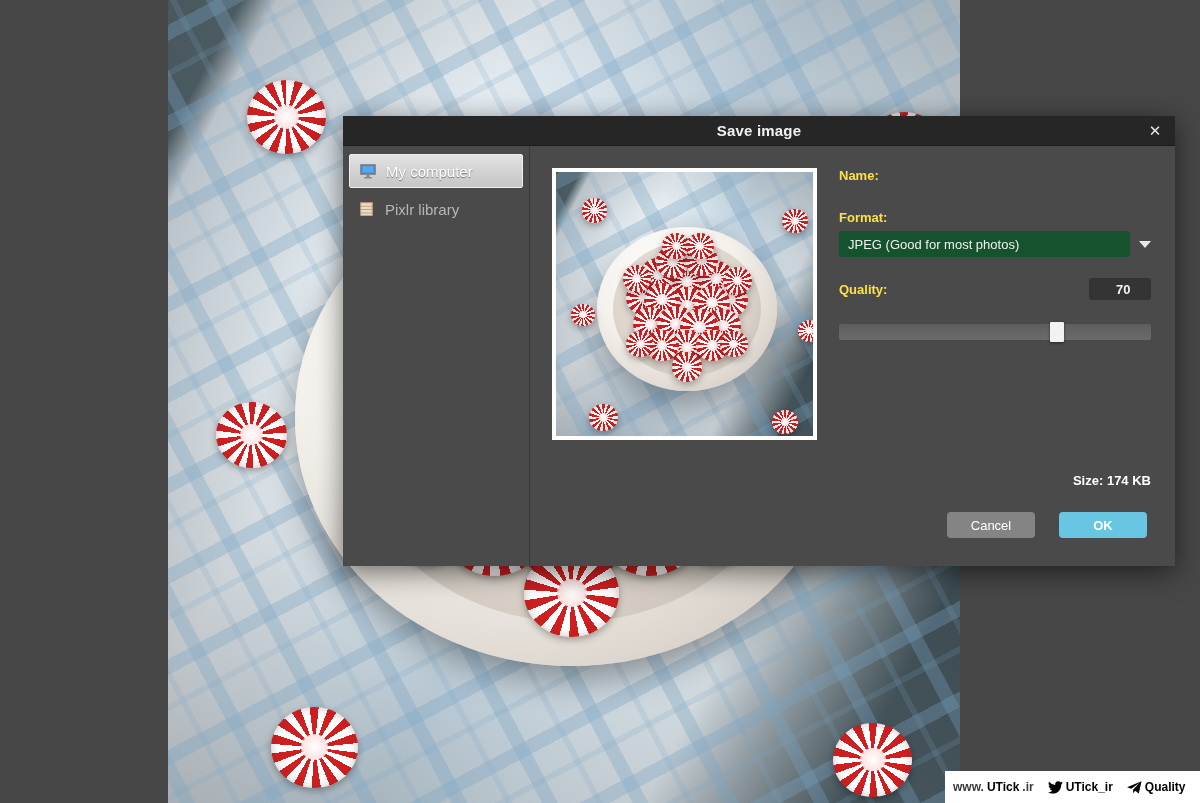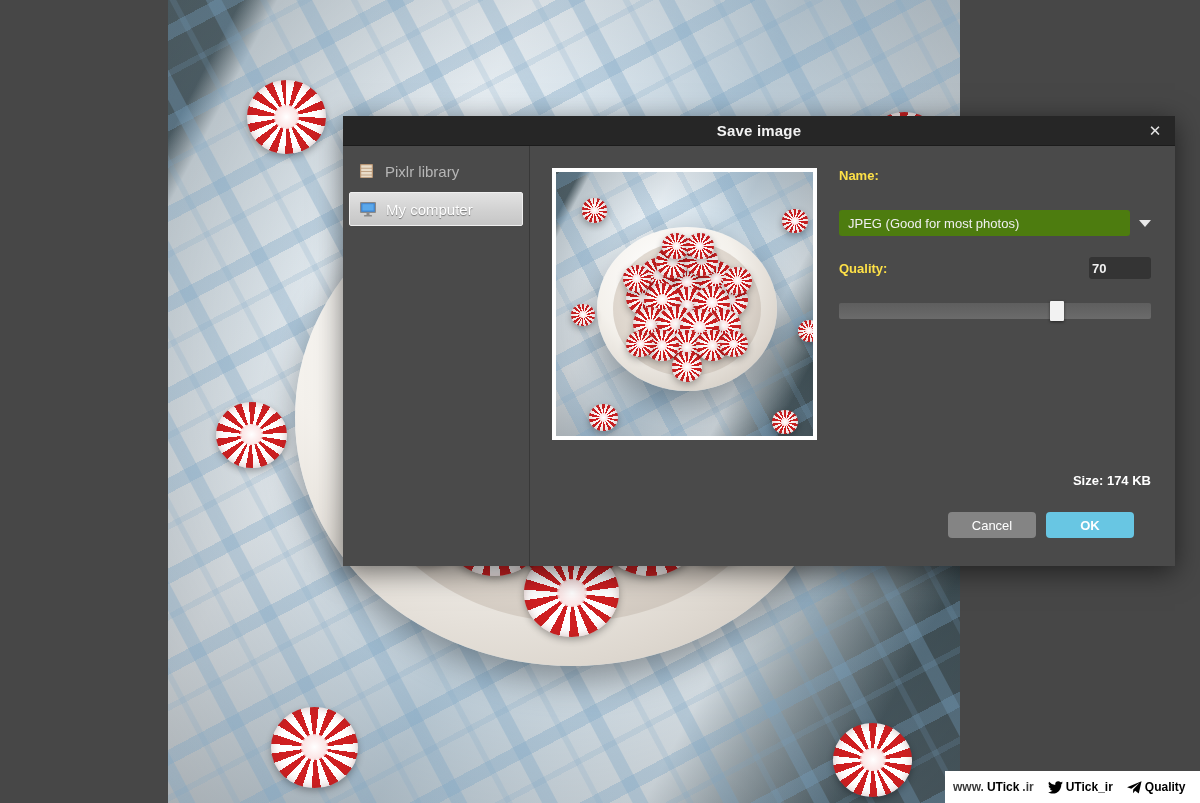--- a/index.html
+++ b/index.html
@@ -249,21 +249,21 @@
     padding: 0 9px;
     width: 100%;
     outline: none;
   }
   .gap { height: 21px; }
 
   .select-row { display: flex; align-items: center; gap: 9px; }
   .select-box {
     flex: 1 1 auto;
     height: 26px;
-    background: #4d7c0f;
+    background: #14532d;
     border-radius: 3px;
     color: #f0f0f0;
     font-size: 13px;
     display: flex;
     align-items: center;
     padding: 0 9px;
     cursor: pointer;
   }
   .caret {
     width: 0; height: 0;
@@ -283,21 +283,21 @@
   .quality-value {
     width: 62px;
     height: 22px;
     background: #343434;
     border-radius: 3px;
     color: #f2f2f2;
     font-size: 13px;
     font-weight: 700;
     display: flex;
     align-items: center;
-    padding-left: 3px;
+    padding-left: 27px;
   }
   .slider {
     position: relative;
     height: 16px;
     border-radius: 2px;
     background: linear-gradient(180deg, #5e5e5e 0%, #6b6b6b 100%);
     cursor: pointer;
   }
   .slider-handle {
     position: absolute;
@@ -313,24 +313,24 @@
   .size-text {
     position: absolute;
     right: 0;
     bottom: 78px;
     color: #ffffff;
     font-size: 13px;
     font-weight: 700;
   }
   .actions {
     position: absolute;
-    right: 17px;
+    right: 4px;
     bottom: 28px;
     display: flex;
-    gap: 10px;
+    gap: 24px;
   }
   .btn {
     height: 26px;
     min-width: 88px;
     border: none;
     border-radius: 4px;
     font-size: 13px;
     font-family: "Liberation Sans", sans-serif;
     color: #ffffff;
     cursor: pointer;
@@ -388,44 +388,44 @@
 
     <div class="titlebar">
       <div class="title-text">Save image</div>
       <div class="close-btn">✕</div>
     </div>
 
     <div class="body-row">
 
       <div class="sidebar">
 
+        <div class="nav-item selected">
+          <span class="nav-icon">
+            <svg viewBox="0 0 18 16" width="18" height="16" aria-hidden="true">
+              <rect x="1" y="1" width="16" height="11" rx="1" fill="#8a8a8a"></rect>
+              <rect x="2.2" y="2.2" width="13.6" height="8.6" fill="#3b86d6"></rect>
+              <rect x="3.4" y="3.2" width="11.2" height="6.4" fill="#5ba8ea"></rect>
+              <rect x="7.5" y="12" width="3" height="2" fill="#8a8a8a"></rect>
+              <rect x="5" y="14" width="8" height="1.6" rx="0.6" fill="#8a8a8a"></rect>
+            </svg>
+          </span>
+          <span>My computer</span>
+        </div>
+
         <div class="nav-item">
           <span class="nav-icon">
             <svg viewBox="0 0 18 16" width="18" height="16" aria-hidden="true">
               <rect x="2" y="1" width="13" height="14" rx="1" fill="#b79574"></rect>
               <rect x="3.2" y="2.2" width="10.6" height="2.6" fill="#e9dcc8"></rect>
               <rect x="3.2" y="5.6" width="10.6" height="2.6" fill="#e9dcc8"></rect>
               <rect x="3.2" y="9" width="10.6" height="2.6" fill="#e9dcc8"></rect>
               <rect x="3.2" y="12.4" width="10.6" height="1.8" fill="#e9dcc8"></rect>
             </svg>
           </span>
           <span>Pixlr library</span>
-        </div>
-
-        <div class="nav-item selected">
-          <span class="nav-icon">
-            <svg viewBox="0 0 18 16" width="18" height="16" aria-hidden="true">
-              <rect x="1" y="1" width="16" height="11" rx="1" fill="#8a8a8a"></rect>
-              <rect x="2.2" y="2.2" width="13.6" height="8.6" fill="#3b86d6"></rect>
-              <rect x="3.4" y="3.2" width="11.2" height="6.4" fill="#5ba8ea"></rect>
-              <rect x="7.5" y="12" width="3" height="2" fill="#8a8a8a"></rect>
-              <rect x="5" y="14" width="8" height="1.6" rx="0.6" fill="#8a8a8a"></rect>
-            </svg>
-          </span>
-          <span>My computer</span>
         </div>
 
       </div>
 
       <div class="main">
 
         <div class="preview-wrap">
           <div class="preview-frame">
             <div class="photo-inner"></div>
             <div class="plaid"></div>
@@ -466,20 +466,21 @@
               </div>
           </div>
         </div>
 
         <div class="form">
 
           <div class="field-label">Name:</div>
 
           <div class="gap"></div>
 
+          <div class="field-label">Format:</div>
           <div class="select-row">
             <div class="select-box">
               <span>JPEG (Good for most photos)</span>
             </div>
             <div class="caret"></div>
           </div>
 
           <div class="gap"></div>
 
           <div class="quality-head">

